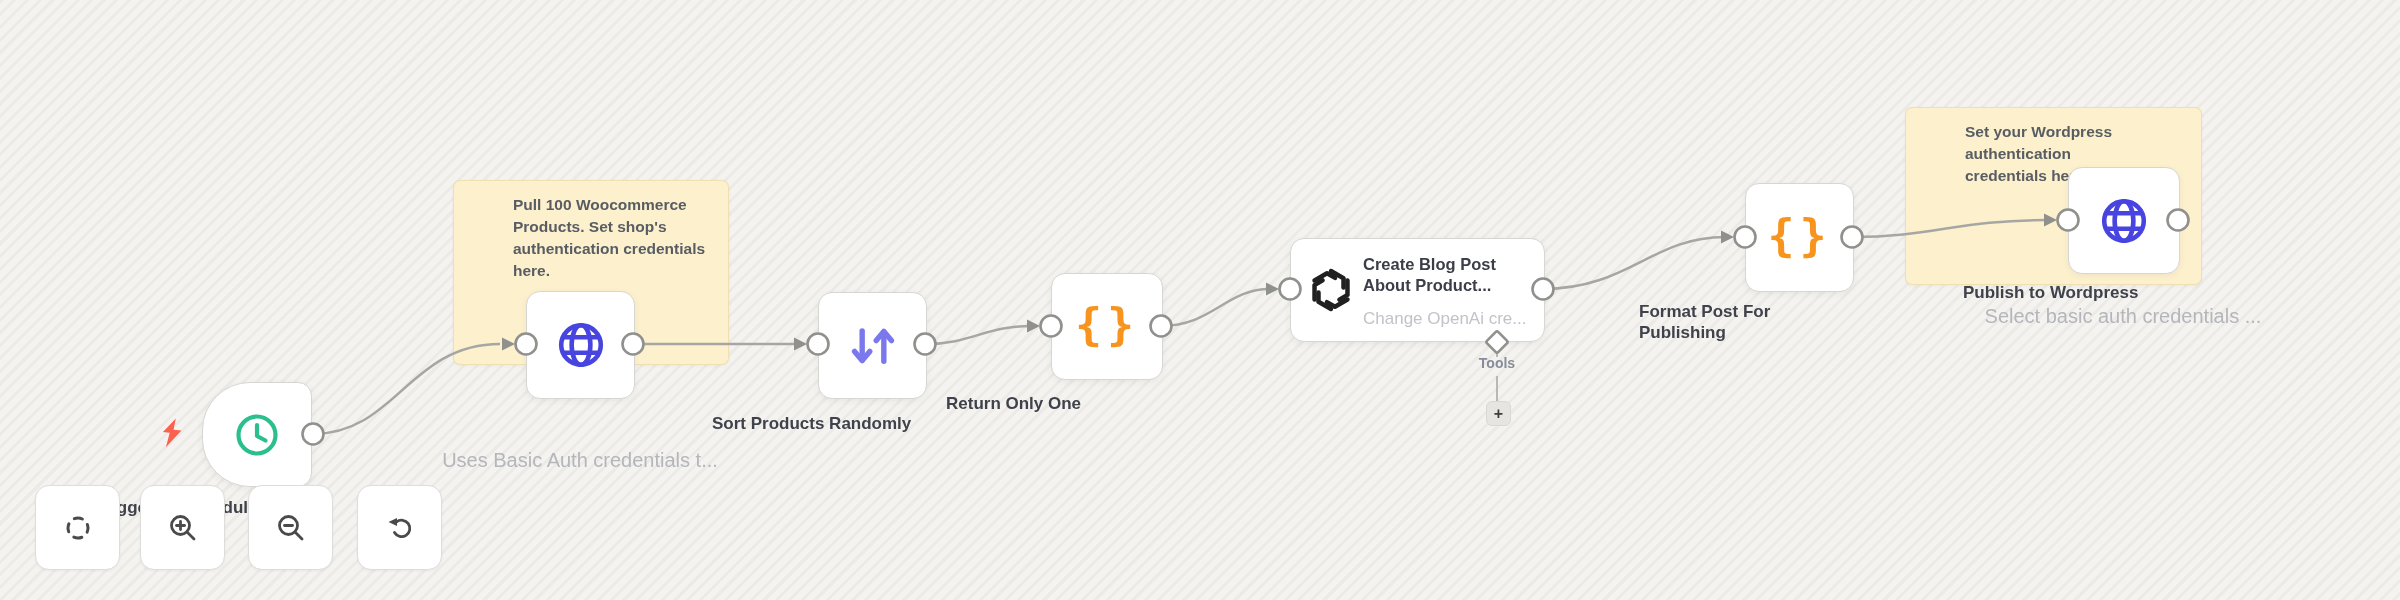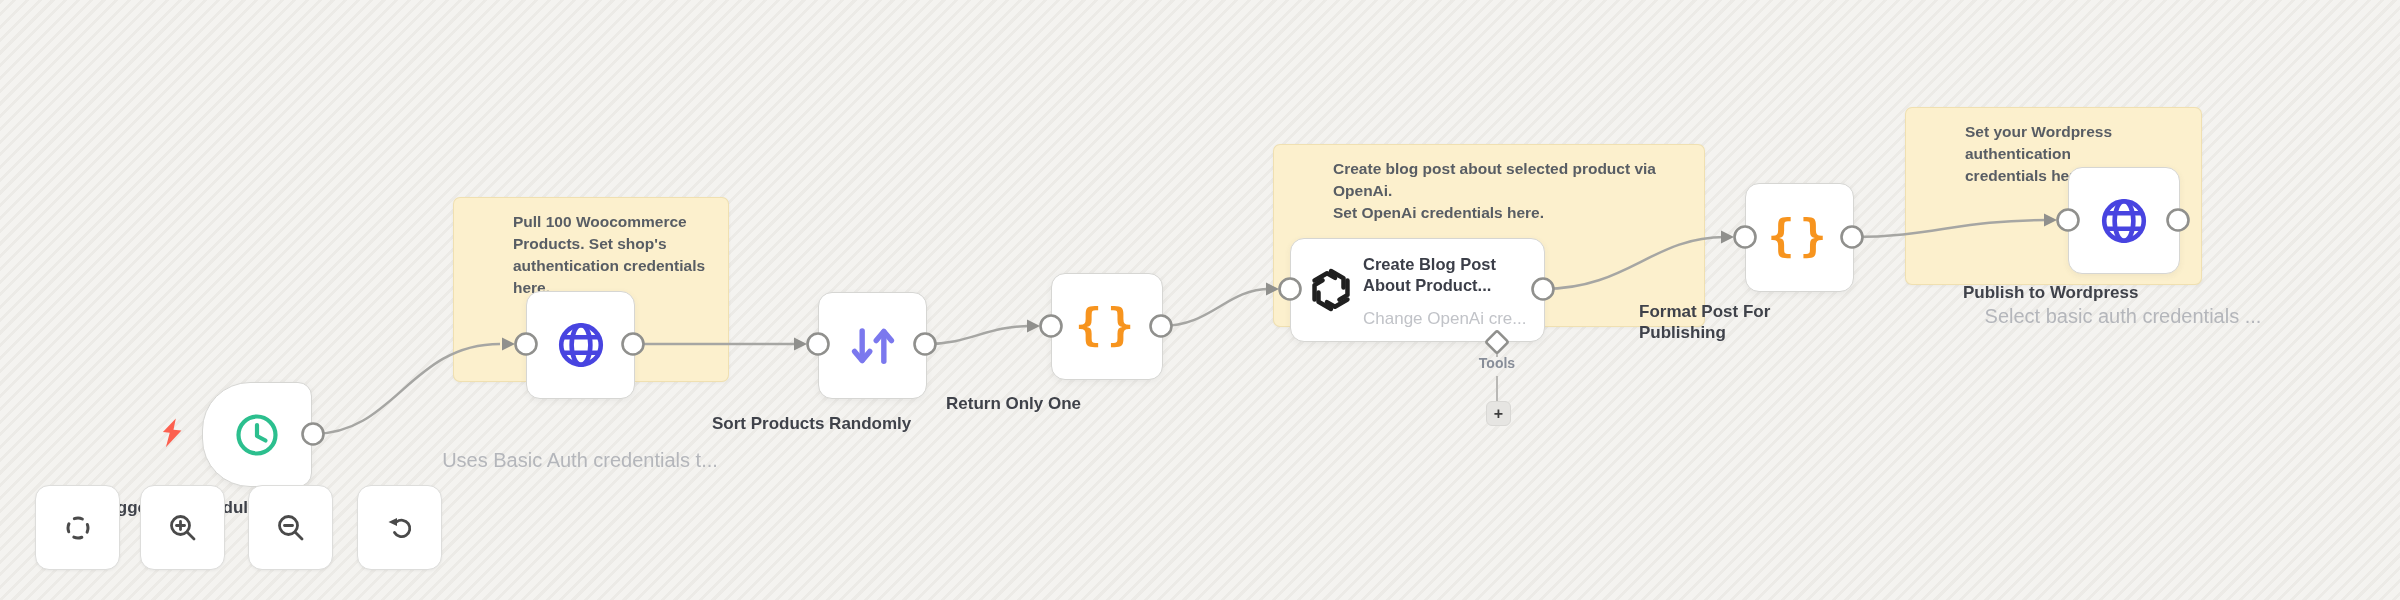--- a/index.html
+++ b/index.html
@@ -65,28 +65,24 @@
     box-shadow:0 1px 3px rgba(0,0,0,0.05);
     display:flex;align-items:center;justify-content:center;cursor:pointer;
   }
   .bolt{position:absolute;z-index:4;}
 </style>
 </head>
 <body>
 
 <div class="canvas">
 
-  <div class="sticky" style="left:453px;top:197px;width:274px;height:183px;">
+  <div class="sticky" style="left:453px;top:180px;width:274px;height:183px;">
     <div class="sticky-text">Pull 100 Woocommerce
 Products. Set shop's
 authentication credentials here.</div>
-  </div>
-  <div class="sticky" style="left:1273px;top:144px;width:430px;height:181px;">
-    <div class="sticky-text">Create blog post about selected product via OpenAi.
-Set OpenAi credentials here.</div>
   </div>
   <div class="sticky" style="left:1905px;top:107px;width:295px;height:176px;">
     <div class="sticky-text">Set your Wordpress authentication
 credentials here.</div>
   </div>
 
   <div class="node node--trigger" style="left:202px;top:382px;width:108px;height:103px;">
     <svg width="48" height="48" viewBox="-24 -24 48 48">
       <circle cx="0" cy="0" r="18.5" fill="none" stroke="#2cbf8e" stroke-width="4.2"></circle>
       <path d="M0 -10 L0 1 L8.5 5.5" fill="none" stroke="#2cbf8e" stroke-width="4.2" stroke-linecap="round" stroke-linejoin="round"></path>

